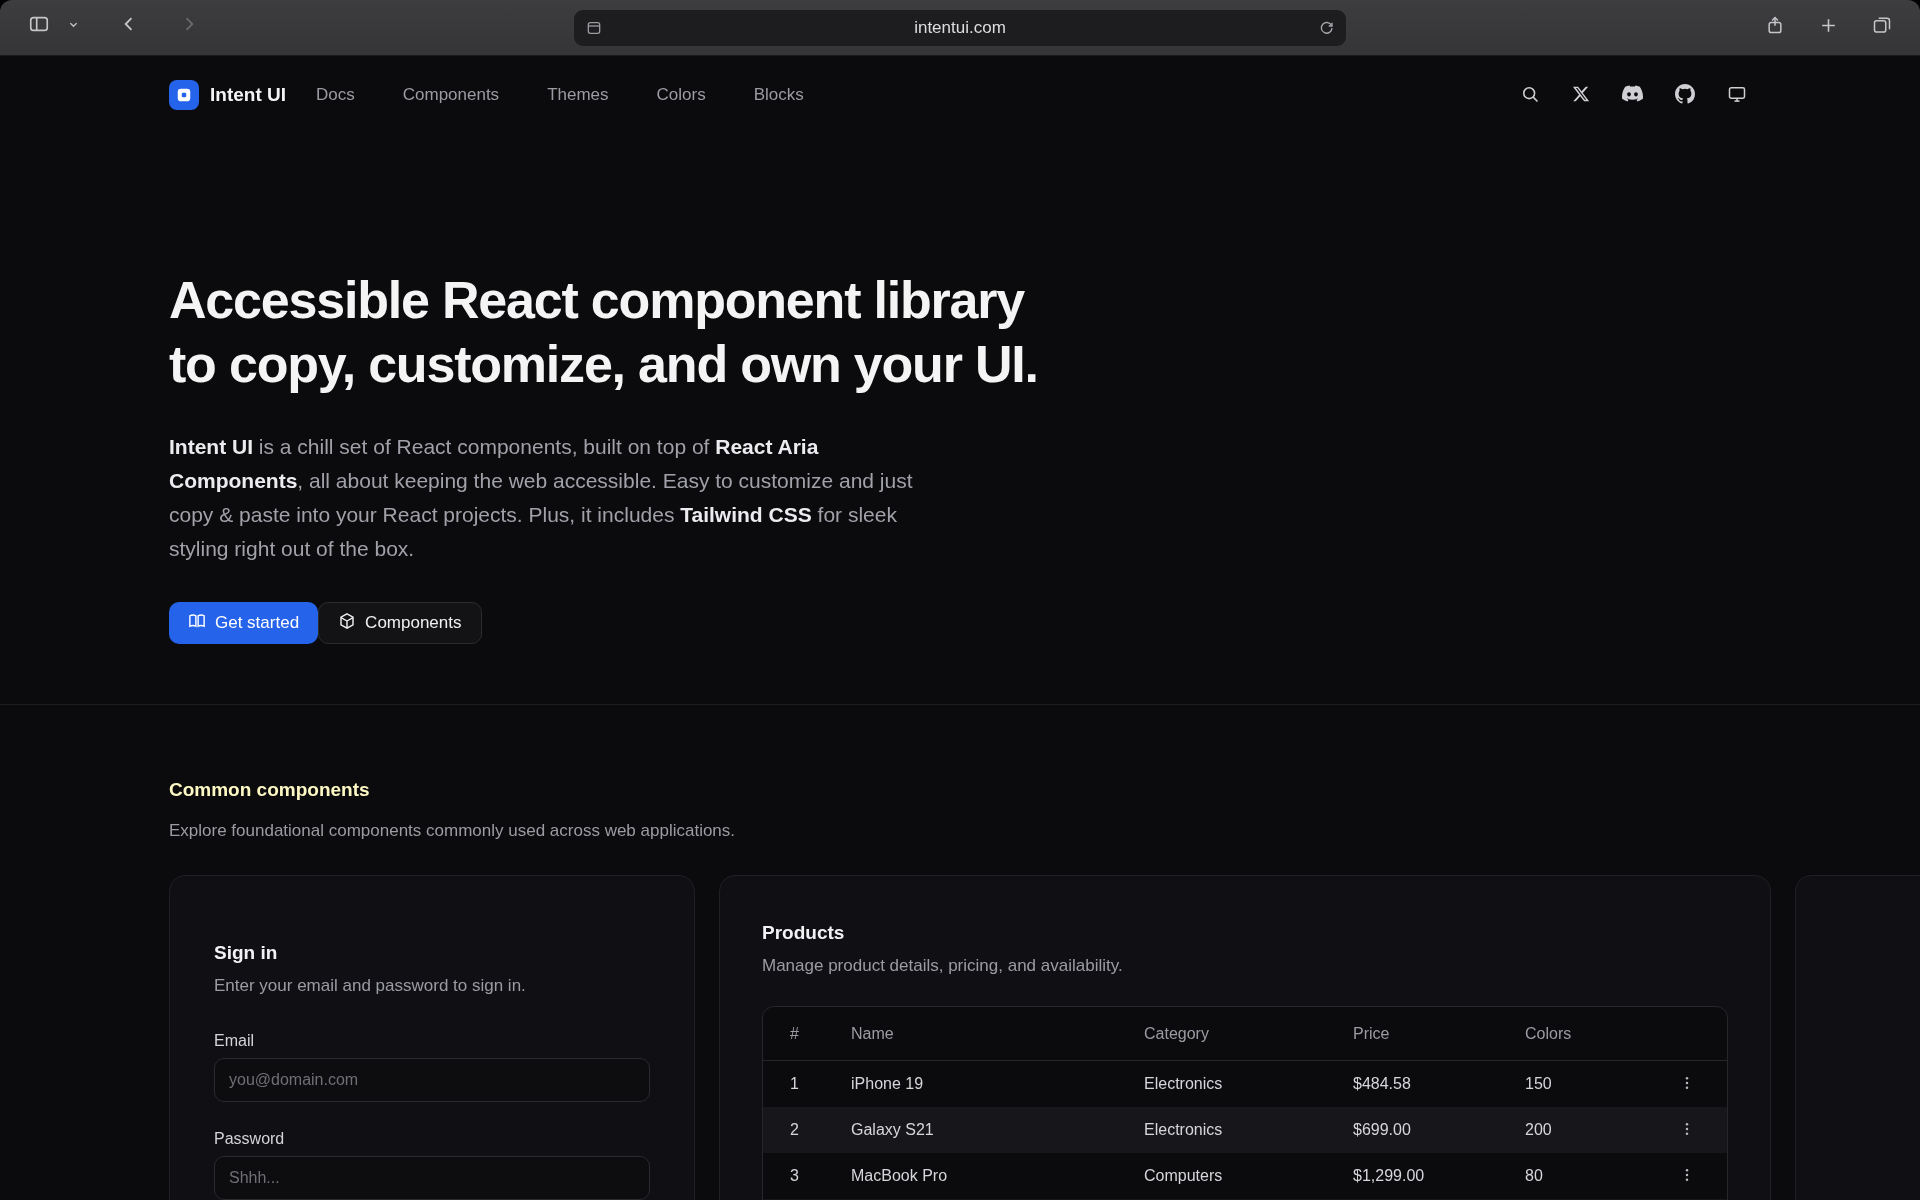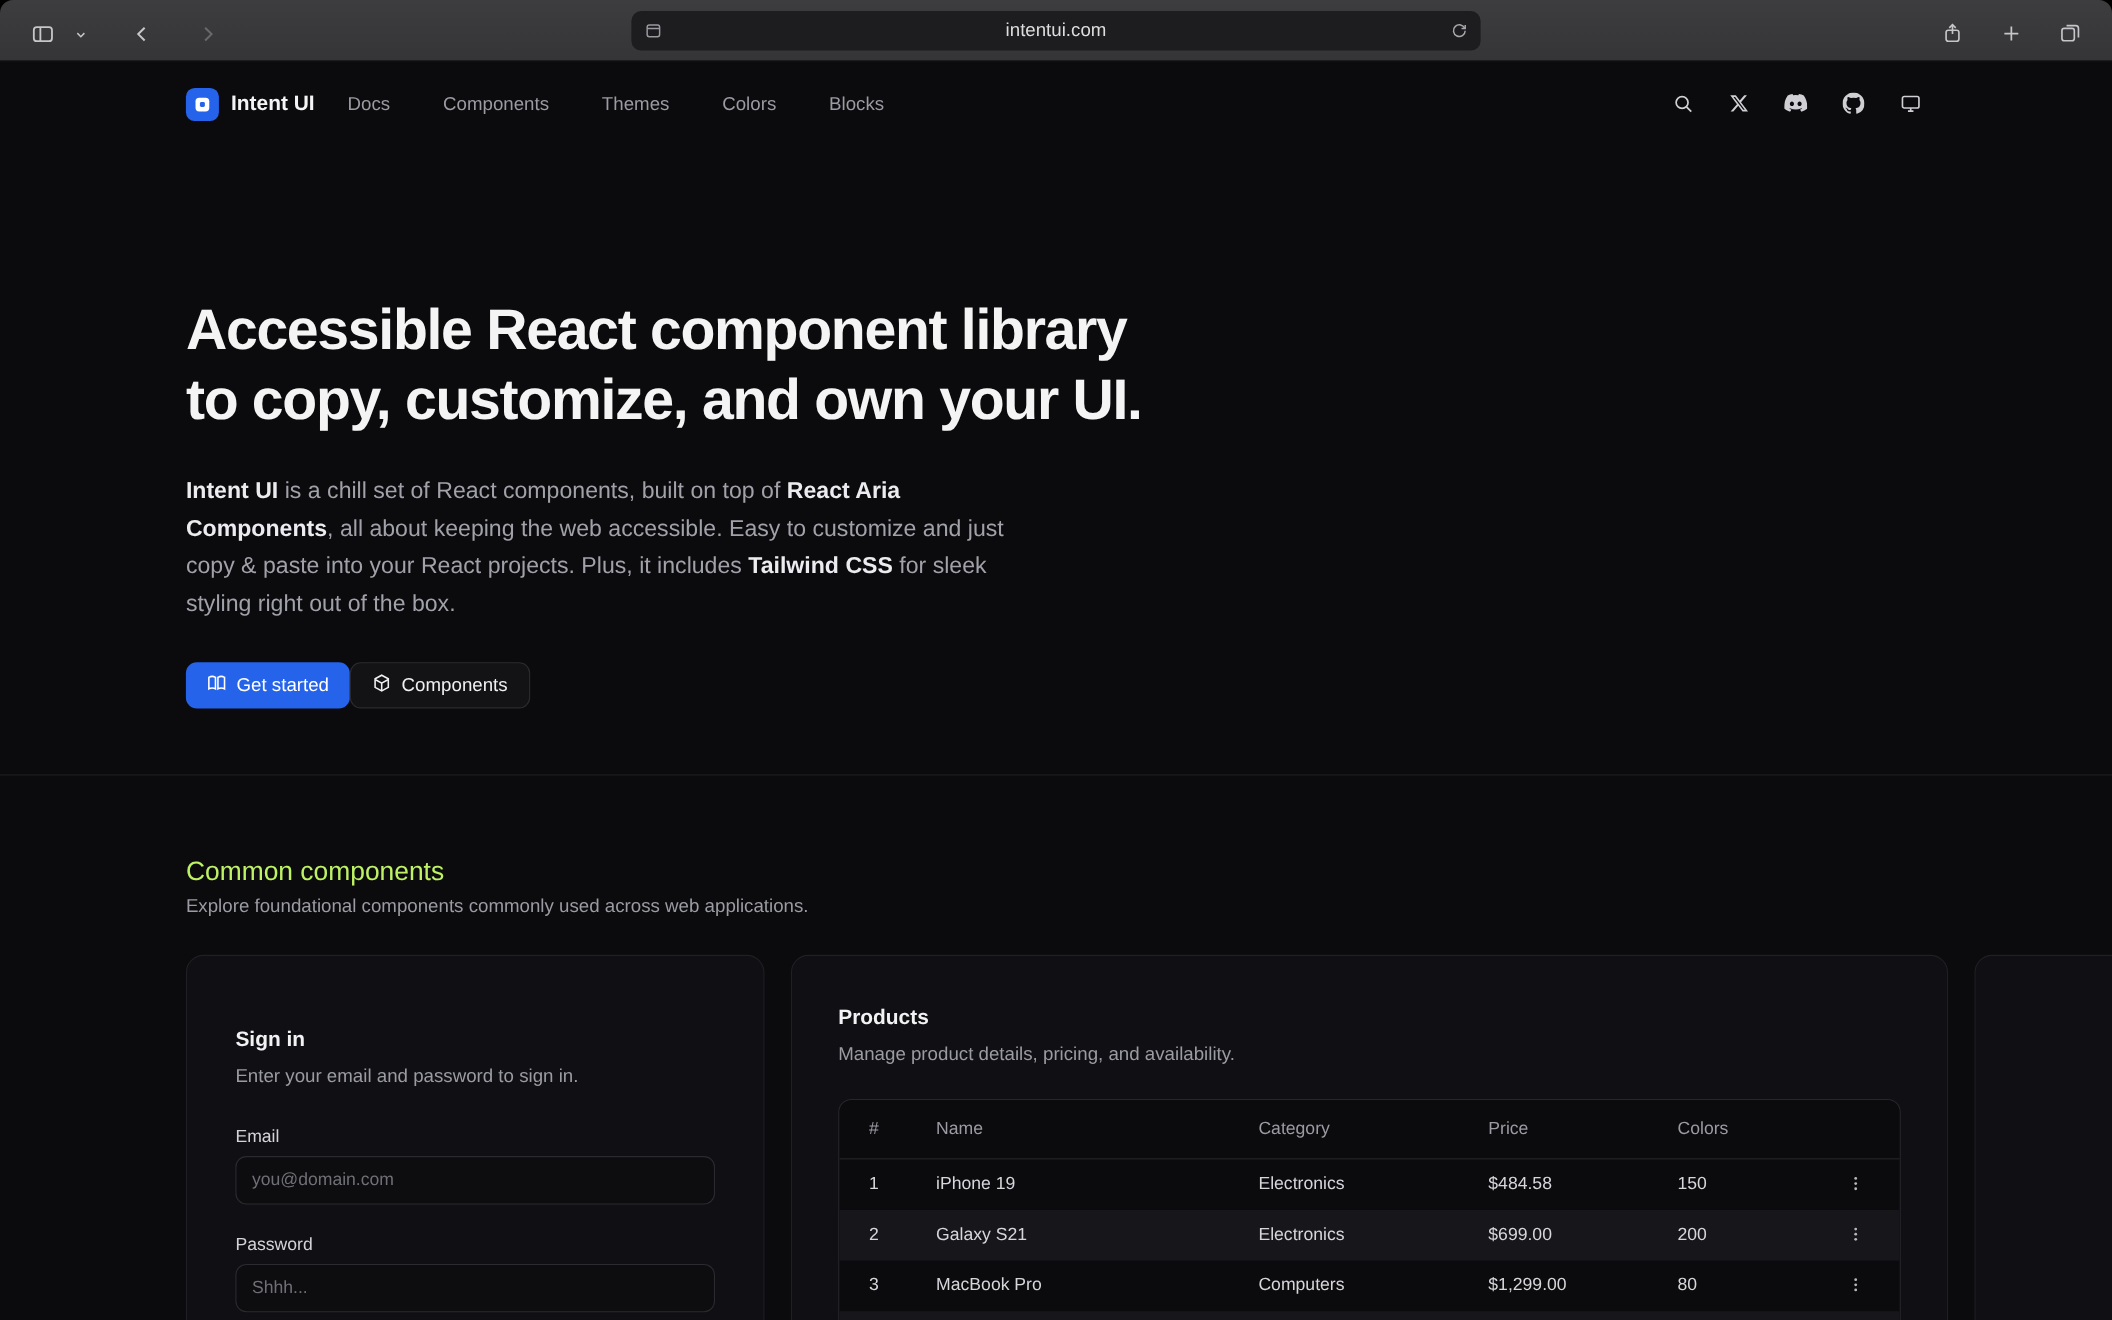--- a/index.html
+++ b/index.html
@@ -1,21 +1,21 @@
 <!DOCTYPE html>
 <html style="--accent: #2563eb;"><head>
 <meta charset="utf-8">
 <style>
   * { margin:0; padding:0; box-sizing:border-box; }
   html,body { width:1920px; height:1200px; overflow:hidden; background:#000; }
   body { font-family:"Liberation Sans","DejaVu Sans",sans-serif; }
   .screen { width:1920px; height:1200px; display:flex; flex-direction:column; border-radius:12px 12px 0 0; overflow:hidden; background:#0b0b0d; }
 
   
-  .chrome { height:56px; flex:0 0 56px; background:linear-gradient(#3d3d3f,#353537); border-bottom:1px solid #19191b; display:flex; align-items:flex-start; padding:16px 24px; position:relative; }
+  .chrome { height:56px; flex:0 0 56px; background:linear-gradient(#3d3d3f,#353537); border-bottom:1px solid #19191b; display:flex; align-items:flex-end; padding:16px 24px; position:relative; }
   .chrome-left { display:flex; align-items:center; gap:10px; }
   .chrome-btn { background:none; border:none; color:#c6c6ca; display:flex; align-items:center; justify-content:center; cursor:pointer; padding:4px; }
   .chrome-btn svg { display:block; }
   .chrome-btn.disabled { color:#69696d; }
   .gap-lg { margin-left:22px; }
   .url-bar { position:absolute; left:50%; top:50%; transform:translate(-50%,-50%); width:772px; height:36px; background:#1d1d1f; border-radius:9px; display:flex; align-items:center; padding:0 8px; cursor:text; }
   .url-icon { color:#9a9aa0; display:flex; margin-left:4px; }
   .url-text { position:absolute; left:0; right:0; text-align:center; color:#dededf; font-size:17px; pointer-events:none; }
   .url-bar .refresh { margin-left:auto; color:#a8a8ae; }
   .chrome-right { margin-left:auto; display:flex; align-items:center; gap:26px; }
@@ -41,22 +41,22 @@
   .hero-desc .strong { color:#ececf0; font-weight:700; }
   .hero-actions { margin-top:36px; display:flex; align-items:center; }
   .btn { height:42px; border-radius:10px; display:inline-flex; align-items:center; gap:9px; padding:0 19px; font-size:17px; font-weight:500; cursor:pointer; border:none; font-family:inherit; }
   .btn.primary { background:var(--accent,#2563eb); color:#fff; }
   .btn.secondary { background:#131316; color:#f0f0f2; border:1px solid #2b2b30; }
 
   .divider { border-top:1px solid #1e1e22; width:100%; }
 
   
   .components-section { padding-top:74px; }
-  .section-title { color:#bef264; font-size:24px; font-weight:400; }
-  .section-sub { margin-top:7px; color:#9b9ba3; font-size:17px; }
+  .section-title { color:#fef9c3; font-size:19px; font-weight:700; }
+  .section-sub { margin-top:20px; color:#9b9ba3; font-size:17px; }
   .cards-row { margin-top:34px; display:flex; gap:24px; align-items:flex-start; }
   .card { background:#101014; border:1px solid #1f1f24; border-radius:16px; min-height:520px; flex:0 0 auto; }
 
   
   .card.signin { width:526px; padding:66px 44px 44px; }
   .card-title { color:#f2f2f4; font-size:19px; font-weight:700; }
   .card-sub { margin-top:12px; color:#9b9ba3; font-size:17px; }
   .field-label { display:block; color:#d4d4d8; font-size:16px; font-weight:500; }
   .field-label.first { margin-top:36px; }
   .field-label.second { margin-top:28px; }

